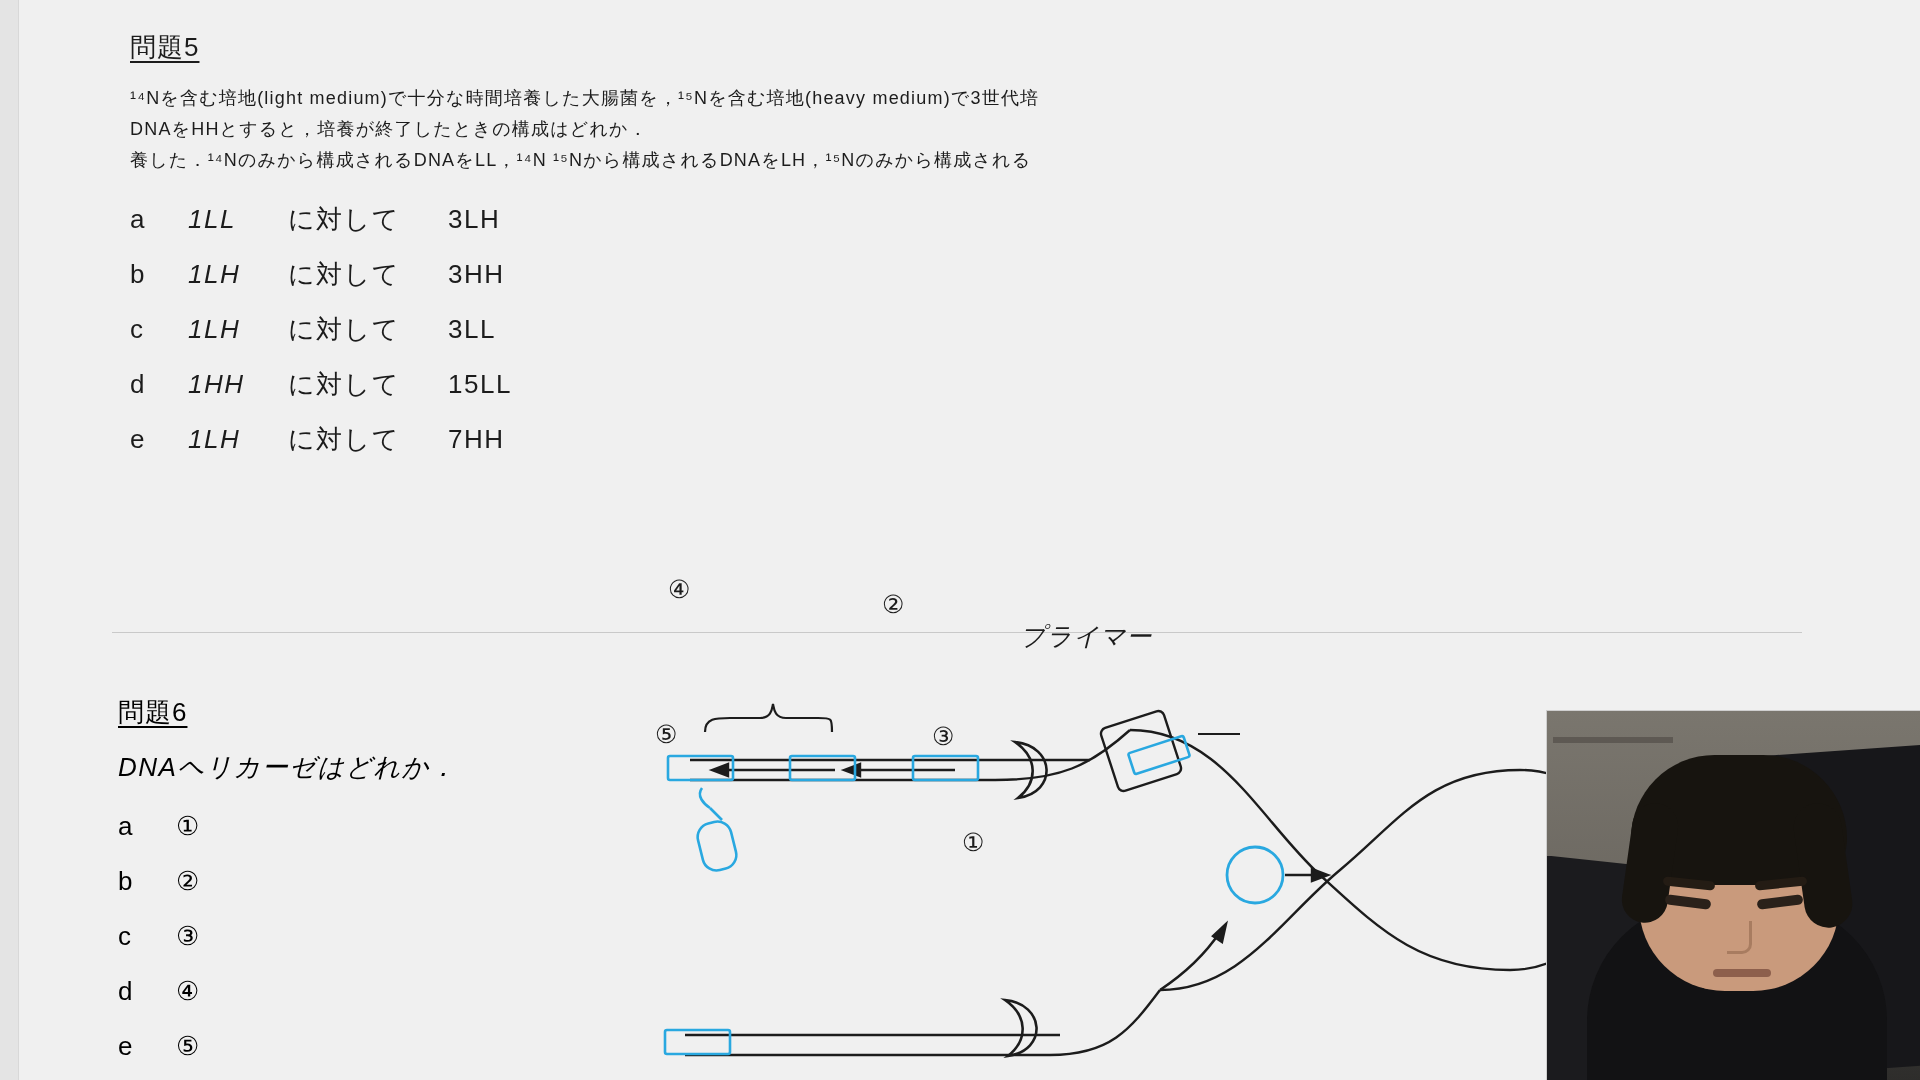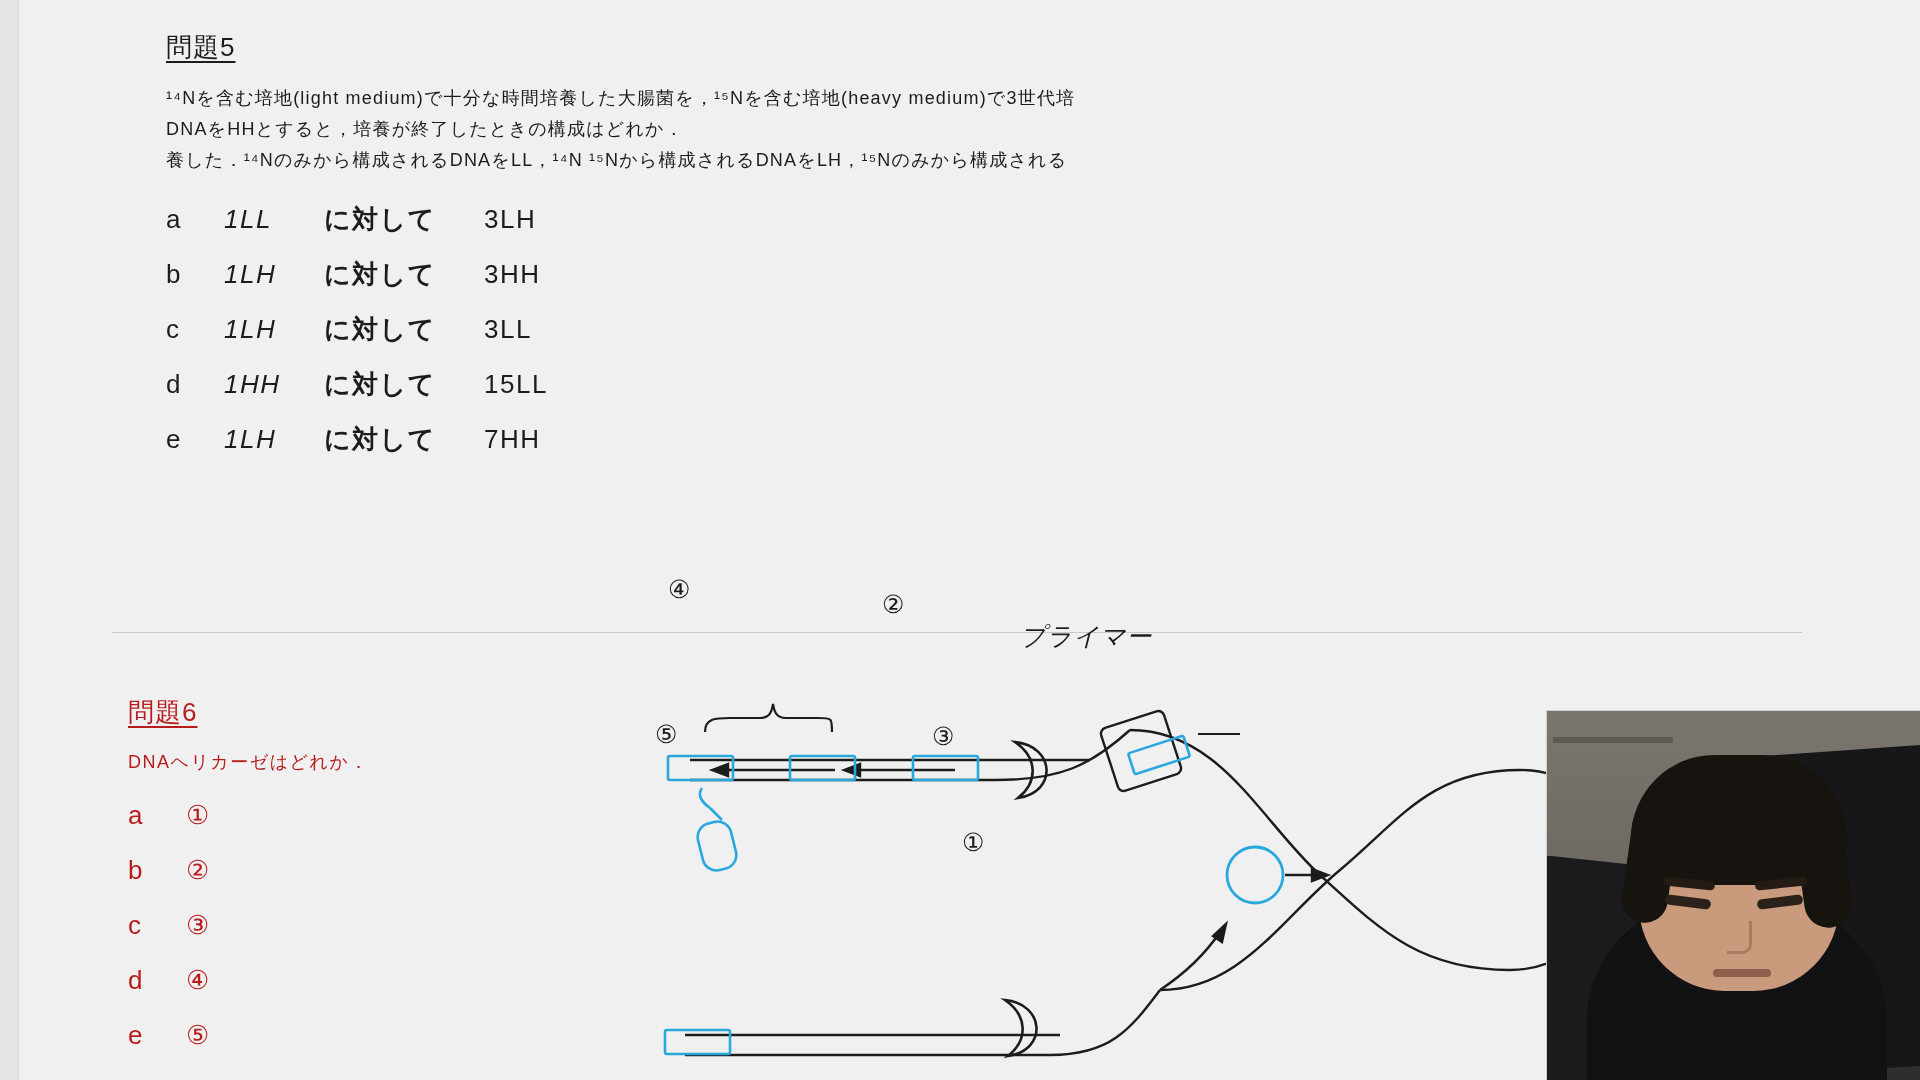--- a/index.html
+++ b/index.html
@@ -39,21 +39,20 @@
     background: #e4e4e4;
   }
 
   
   .q5 {
     position: absolute;
     left: 130px;
     top: 30px;
     width: 1680px;
     color: #1c1c1c;
-    margin-left: 36px;
   }
 
   .q-title {
     font-size: 26px;
     letter-spacing: 1px;
     text-decoration: underline;
     text-underline-offset: 5px;
     margin-bottom: 18px;
   }
 
@@ -82,53 +81,53 @@
 
   .choice-left {
     width: 100px;
     flex: none;
     font-style: italic;
   }
 
   .choice-mid {
     width: 160px;
     flex: none;
-    font-weight: bold;
   }
 
   .choice-right {
     flex: none;
     text-align: right;
   }
 
   
   .divider {
     position: absolute;
     left: 112px;
     top: 632px;
     width: 1690px;
     height: 1px;
     background: #c9c9c9;
   }
 
   
   .q6 {
     position: absolute;
-    left: 128px;
+    left: 118px;
     top: 695px;
     width: 560px;
-    color: #b91c1c;
+    color: #000000;
   }
 
   .q6 .q-title { margin-bottom: 20px; }
 
   .q6-sub {
-    font-size: 18px;
+    font-size: 26px;
     letter-spacing: 1.5px;
     margin-bottom: 14px;
+    font-style: italic;
   }
 
   .q6 .choice-row { height: 55px; }
 
   .circled {
     display: inline-block;
   }
 
   
   .diagram {

